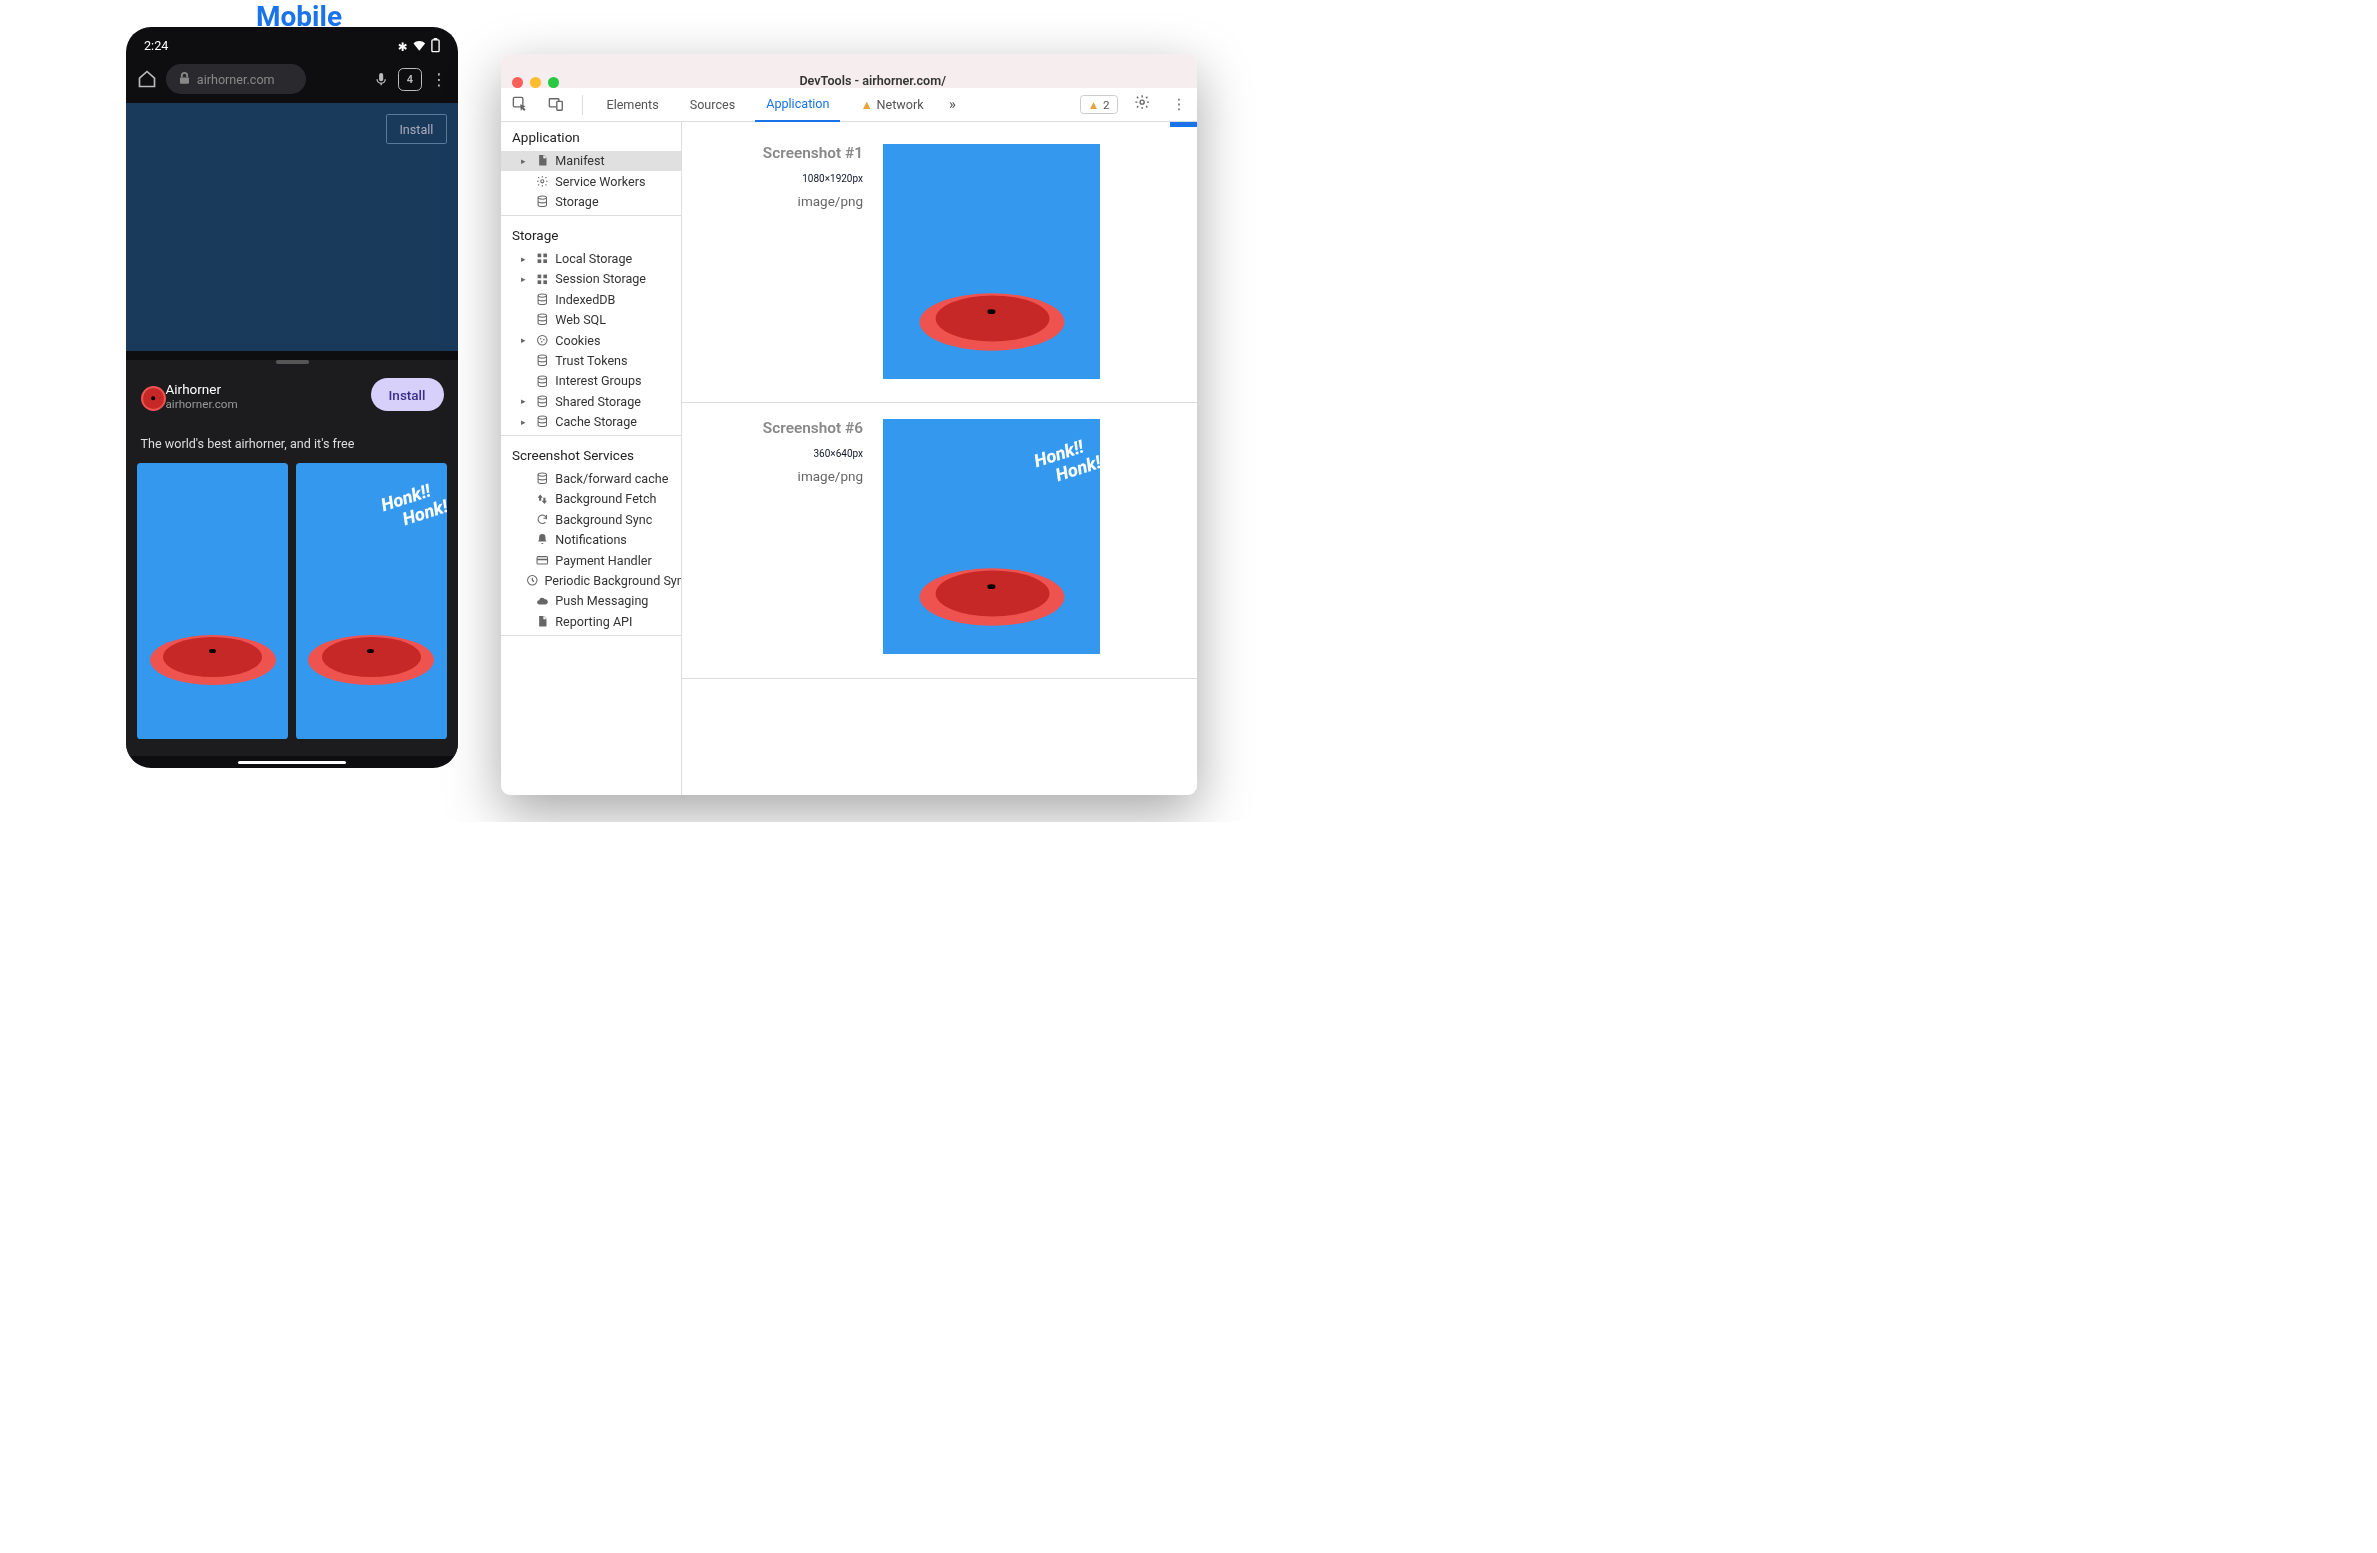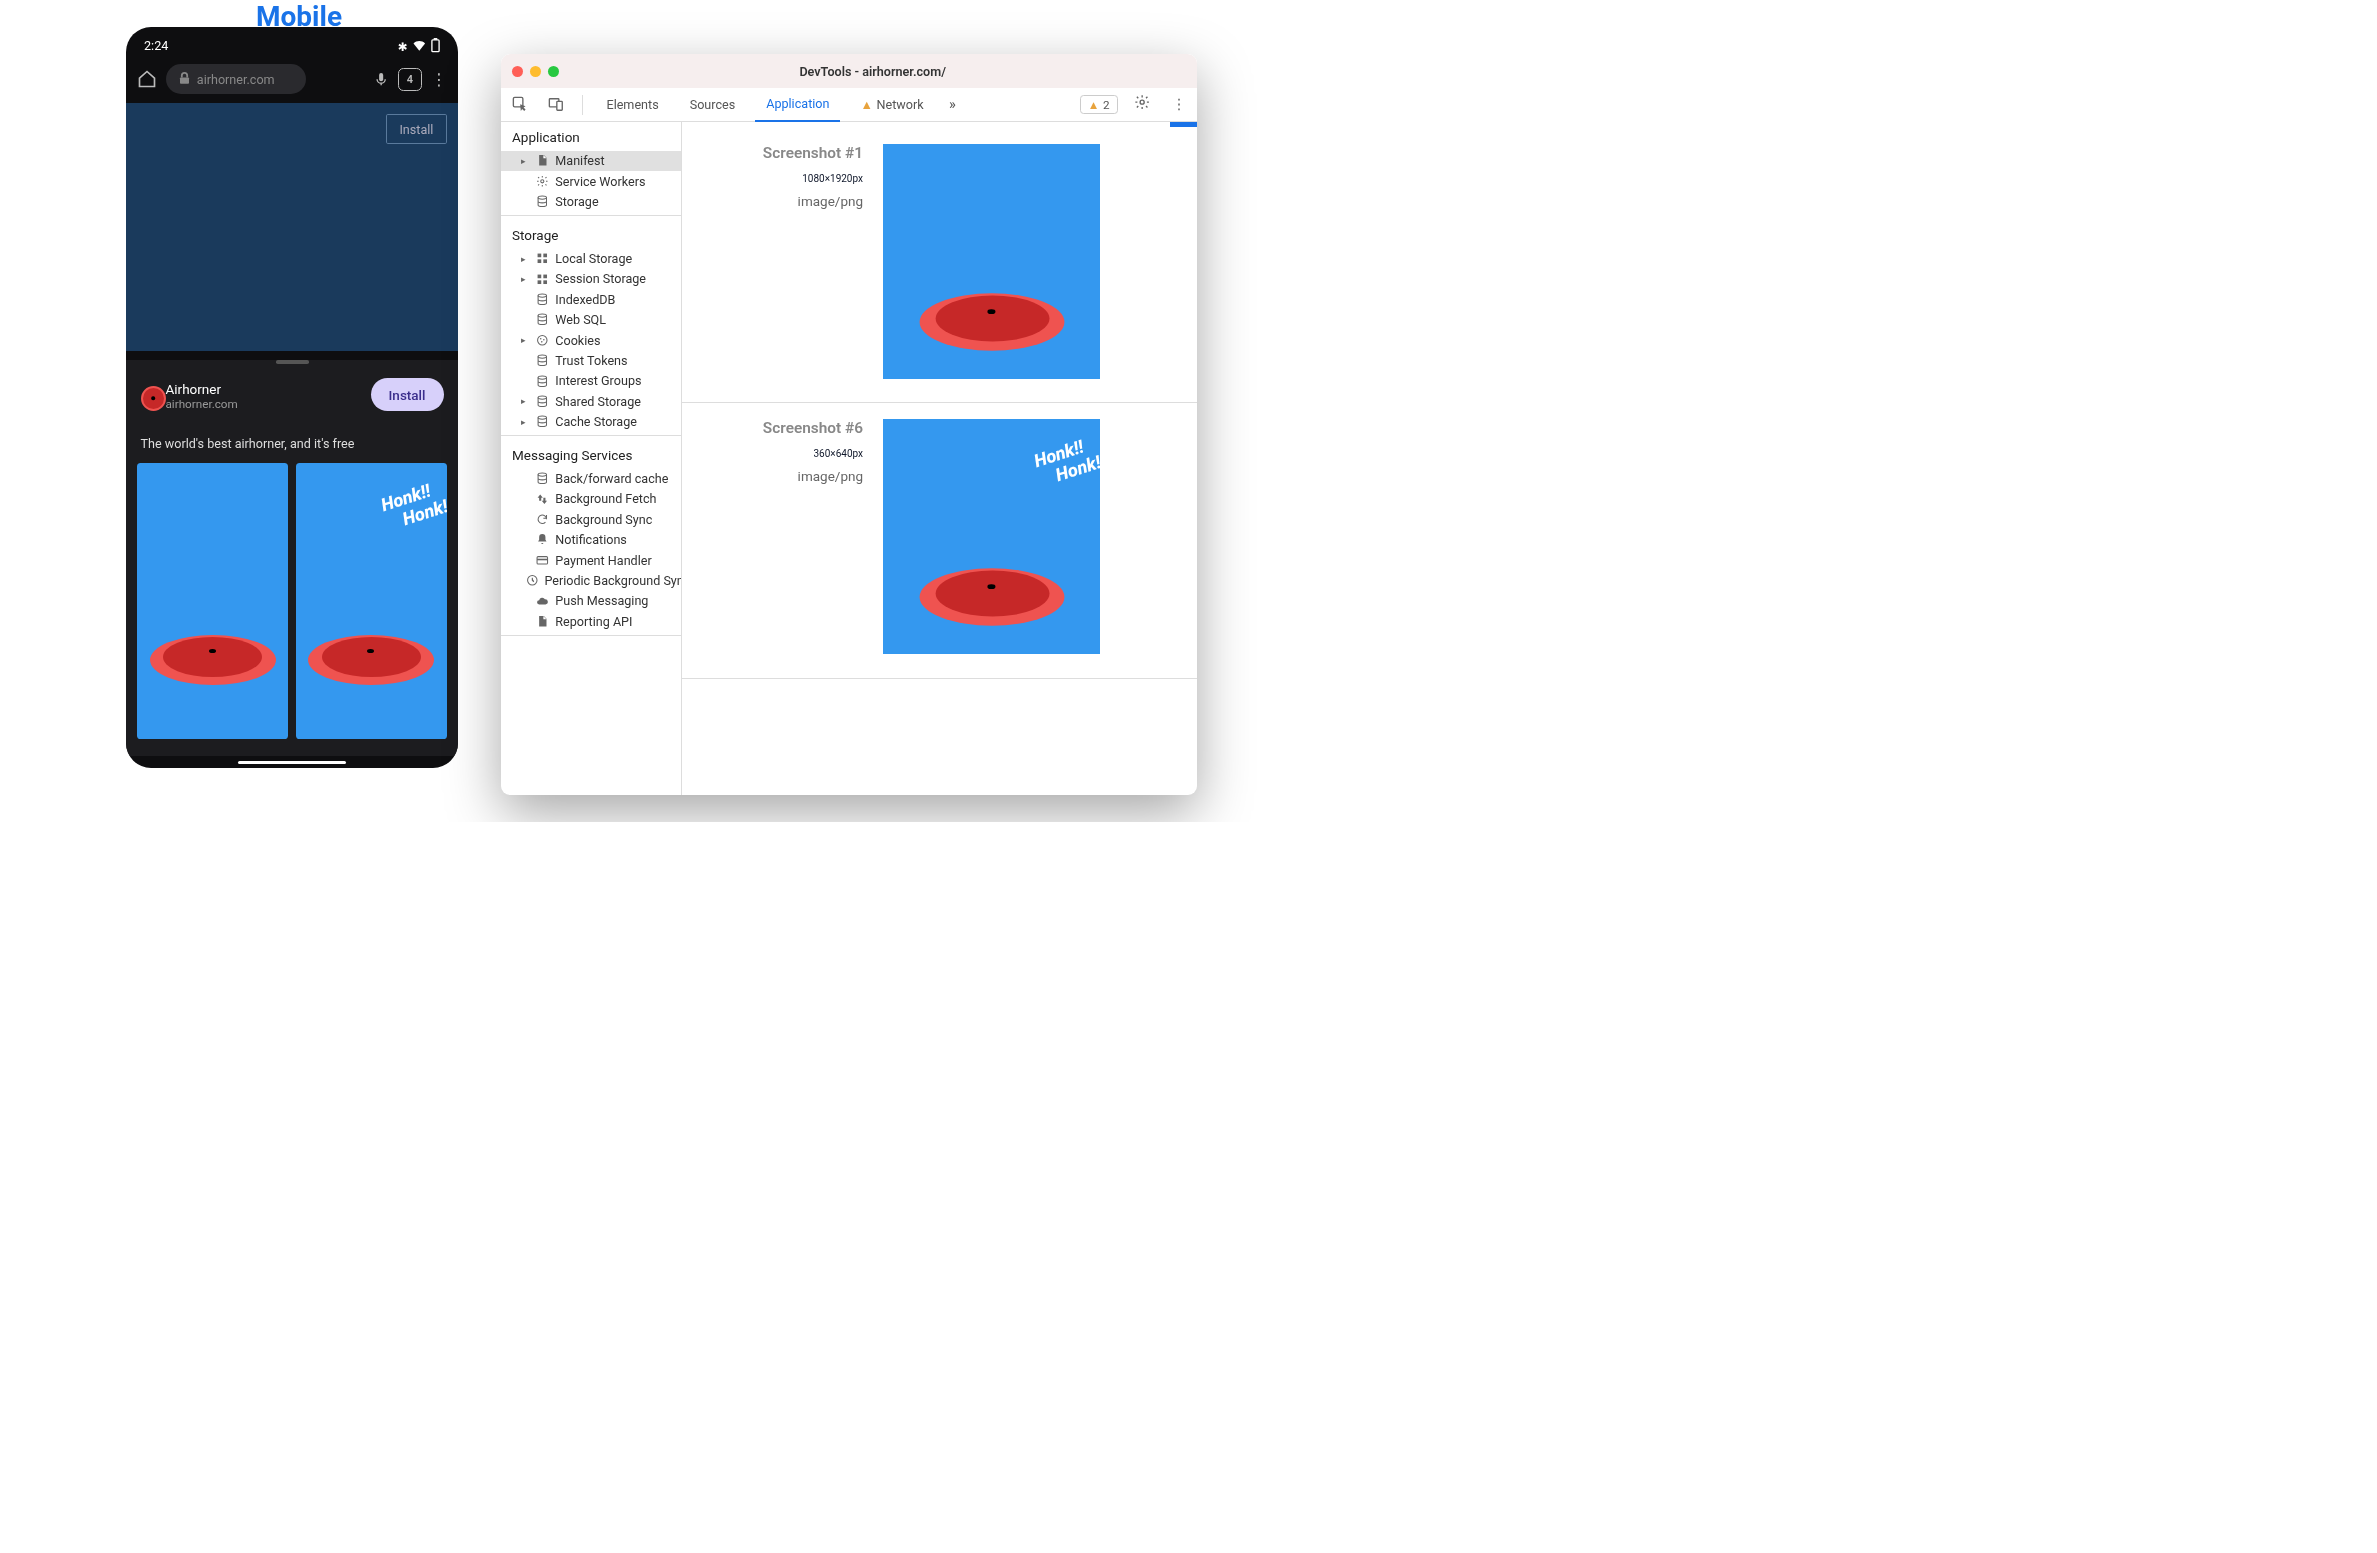--- a/index.html
+++ b/index.html
@@ -29,21 +29,21 @@
 .m-app-name { color: #fff; font-size: 13.5px; }
 .m-app-domain { color: #999; font-size: 11.7px; }
 .m-install-btn { margin-left: auto; background: #d7d0fa; color: #3b2e8c; border-radius: 18px; padding: 8.1px 18px; font-size: 13.5px; font-weight: 500; }
 .m-desc { color: #ddd; font-size: 12.6px; padding: 12.6px 14.5px 12.6px; }
 .m-shots { display: flex; gap: 7.2px; padding: 0 11px 16.3px; }
 .m-shot { flex: 1; height: 276px; background: #3498ef; border-radius: 3.6px; position: relative; overflow: hidden; }
 .m-gesture { position: absolute; bottom: 3.6px; left: 50%; transform: translateX(-50%); width: 108px; height: 3.6px; background: #fff; border-radius: 1.8px; }
 
 
 .devtools { position: absolute; left: 501px; top: 54px; width: 696px; height: 741px; background: #fff; border-radius: 9px; box-shadow: 0 18px 54px rgba(0,0,0,0.35); overflow: hidden; display: flex; flex-direction: column; }
-.d-titlebar { background: #f6eeee; height: 34px; display: flex; align-items: center; padding: 0 11px; border-top-left-radius: 9px; border-top-right-radius: 9px; }
+.d-titlebar { background: #f6eeee; height: 34px; display: flex; align-items: flex-end; padding: 0 11px; border-top-left-radius: 9px; border-top-right-radius: 9px; }
 .d-lights { display: flex; gap: 7.2px; }
 .d-light { width: 11px; height: 11px; border-radius: 50%; }
 .d-title { flex: 1; text-align: center; color: #333; font-size: 12.6px; font-weight: 600; }
 .d-tabs { display: flex; align-items: center; height: 34px; border-bottom: 0.9px solid #ddd; padding: 0 5.4px; gap: 9px; }
 .d-tab-icon { width: 27px; height: 27px; display: flex; align-items: center; justify-content: center; color: #666; }
 .d-tab { padding: 0 11px; height: 34px; display: flex; align-items: center; color: #555; font-size: 12.6px; cursor: pointer; }
 .d-tab.active { color: #1a73e8; border-bottom: 2.7px solid #1a73e8; margin-bottom: -0.9px; }
 .d-warn { color: #555; display:flex; align-items:center; gap:3.6px; font-size:12.6px;}
 .d-warn-tri { color: #e8a33d; }
 .d-more { color: #555; font-size: 14.5px; padding: 0 5.4px;}
@@ -338,21 +338,21 @@
           <span class="tri">▸</span>
           <span class="d-ico">
             <svg width="12.6" height="12.6" viewBox="0 0 24 24">
               <ellipse cx="12" cy="5" rx="8" ry="3" fill="none" stroke="#666" stroke-width="2"></ellipse>
               <path fill="none" stroke="#666" stroke-width="2" d="M4 5v14c0 1.7 3.6 3 8 3s8-1.3 8-3V5M4 12c0 1.7 3.6 3 8 3s8-1.3 8-3"></path>
             </svg>
           </span>
           <span>Cache Storage</span>
         </div>
         <div class="d-divider"></div>
-        <div class="d-group-title">Messaging Services</div>
+        <div class="d-group-title">Screenshot Services</div>
         <div class="d-item">
           <span class="sp"></span>
           <span class="d-ico">
             <svg width="12.6" height="12.6" viewBox="0 0 24 24">
               <ellipse cx="12" cy="5" rx="8" ry="3" fill="none" stroke="#666" stroke-width="2"></ellipse>
               <path fill="none" stroke="#666" stroke-width="2" d="M4 5v14c0 1.7 3.6 3 8 3s8-1.3 8-3V5M4 12c0 1.7 3.6 3 8 3s8-1.3 8-3"></path>
             </svg>
           </span>
           <span>Back/forward cache</span>
         </div>

